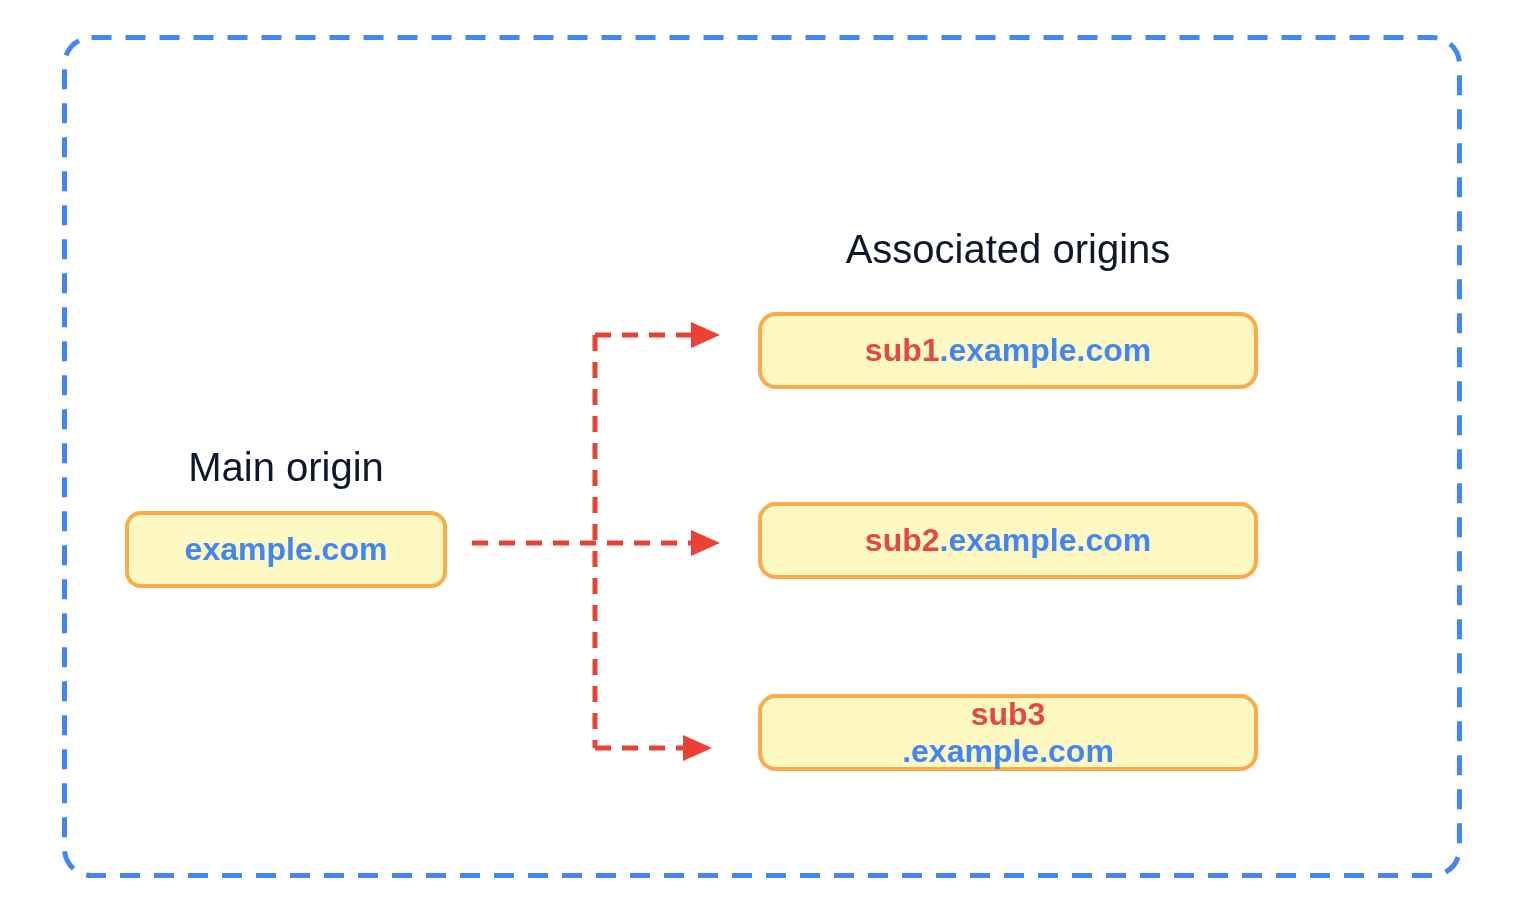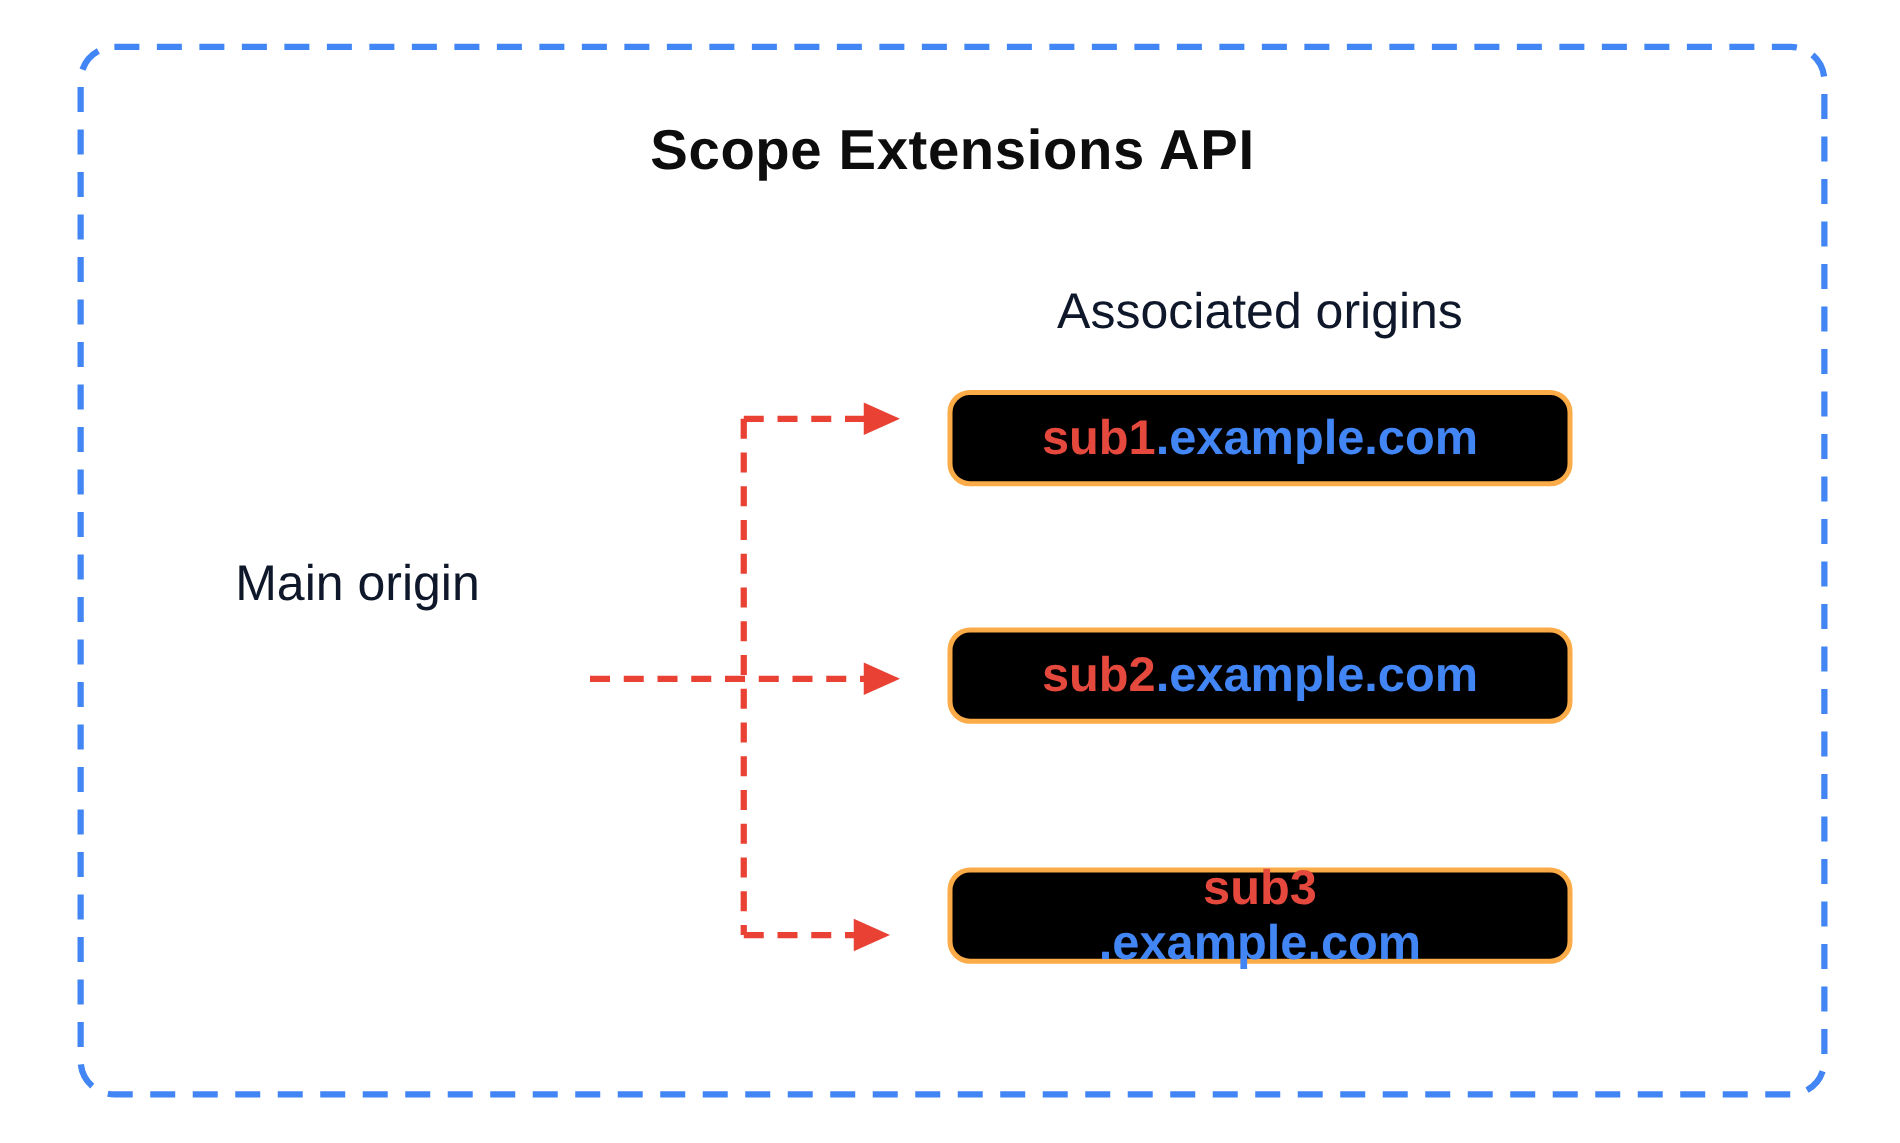--- a/index.html
+++ b/index.html
@@ -48,25 +48,25 @@
   .label-main {
     left: 125px;
     top: 433px;
     width: 322px;
     margin-top: 12px;
   }
   .origin-box {
     position: absolute;
     border: 4px solid #fbab47;
     border-radius: 18px;
-    background: #000000;
+    background: #fef9c3;
     display: flex;
     align-items: center;
     justify-content: center;
-    font-size: 39px;
+    font-size: 32px;
     font-weight: bold;
     white-space: nowrap;
   }
   .main-box {
     left: 125px;
     top: 511px;
     width: 314px;
     height: 69px;
     border-radius: 16px;
   }
@@ -96,26 +96,28 @@
 
     <path d="M595 335 L692 335" fill="none" stroke="#e94235" stroke-width="5" stroke-dasharray="16 11"></path>
 
     <path d="M595 748 L684 748" fill="none" stroke="#e94235" stroke-width="5" stroke-dasharray="16 11"></path>
 
     <polygon points="720,335 691,322 691,348" fill="#e94235"></polygon>
     <polygon points="720,543 691,530 691,556" fill="#e94235"></polygon>
     <polygon points="712,748 683,735 683,761" fill="#e94235"></polygon>
   </svg>
 
-  <div class="diagram-title">Scope Extensions API</div>
 
   <div class="section-label label-associated">Associated origins</div>
 
   <div class="section-label label-main">Main origin</div>
 
+  <div class="origin-box main-box">
+    <span class="domain-blue">example.com</span>
+  </div>
 
   <div class="origin-box sub-box sub-box-1">
     <span class="prefix-red">sub1</span>
       <span class="domain-blue">.example.com</span>
   </div>
 
   <div class="origin-box sub-box sub-box-2">
     <span class="prefix-red">sub2</span>
       <span class="domain-blue">.example.com</span>
   </div>

